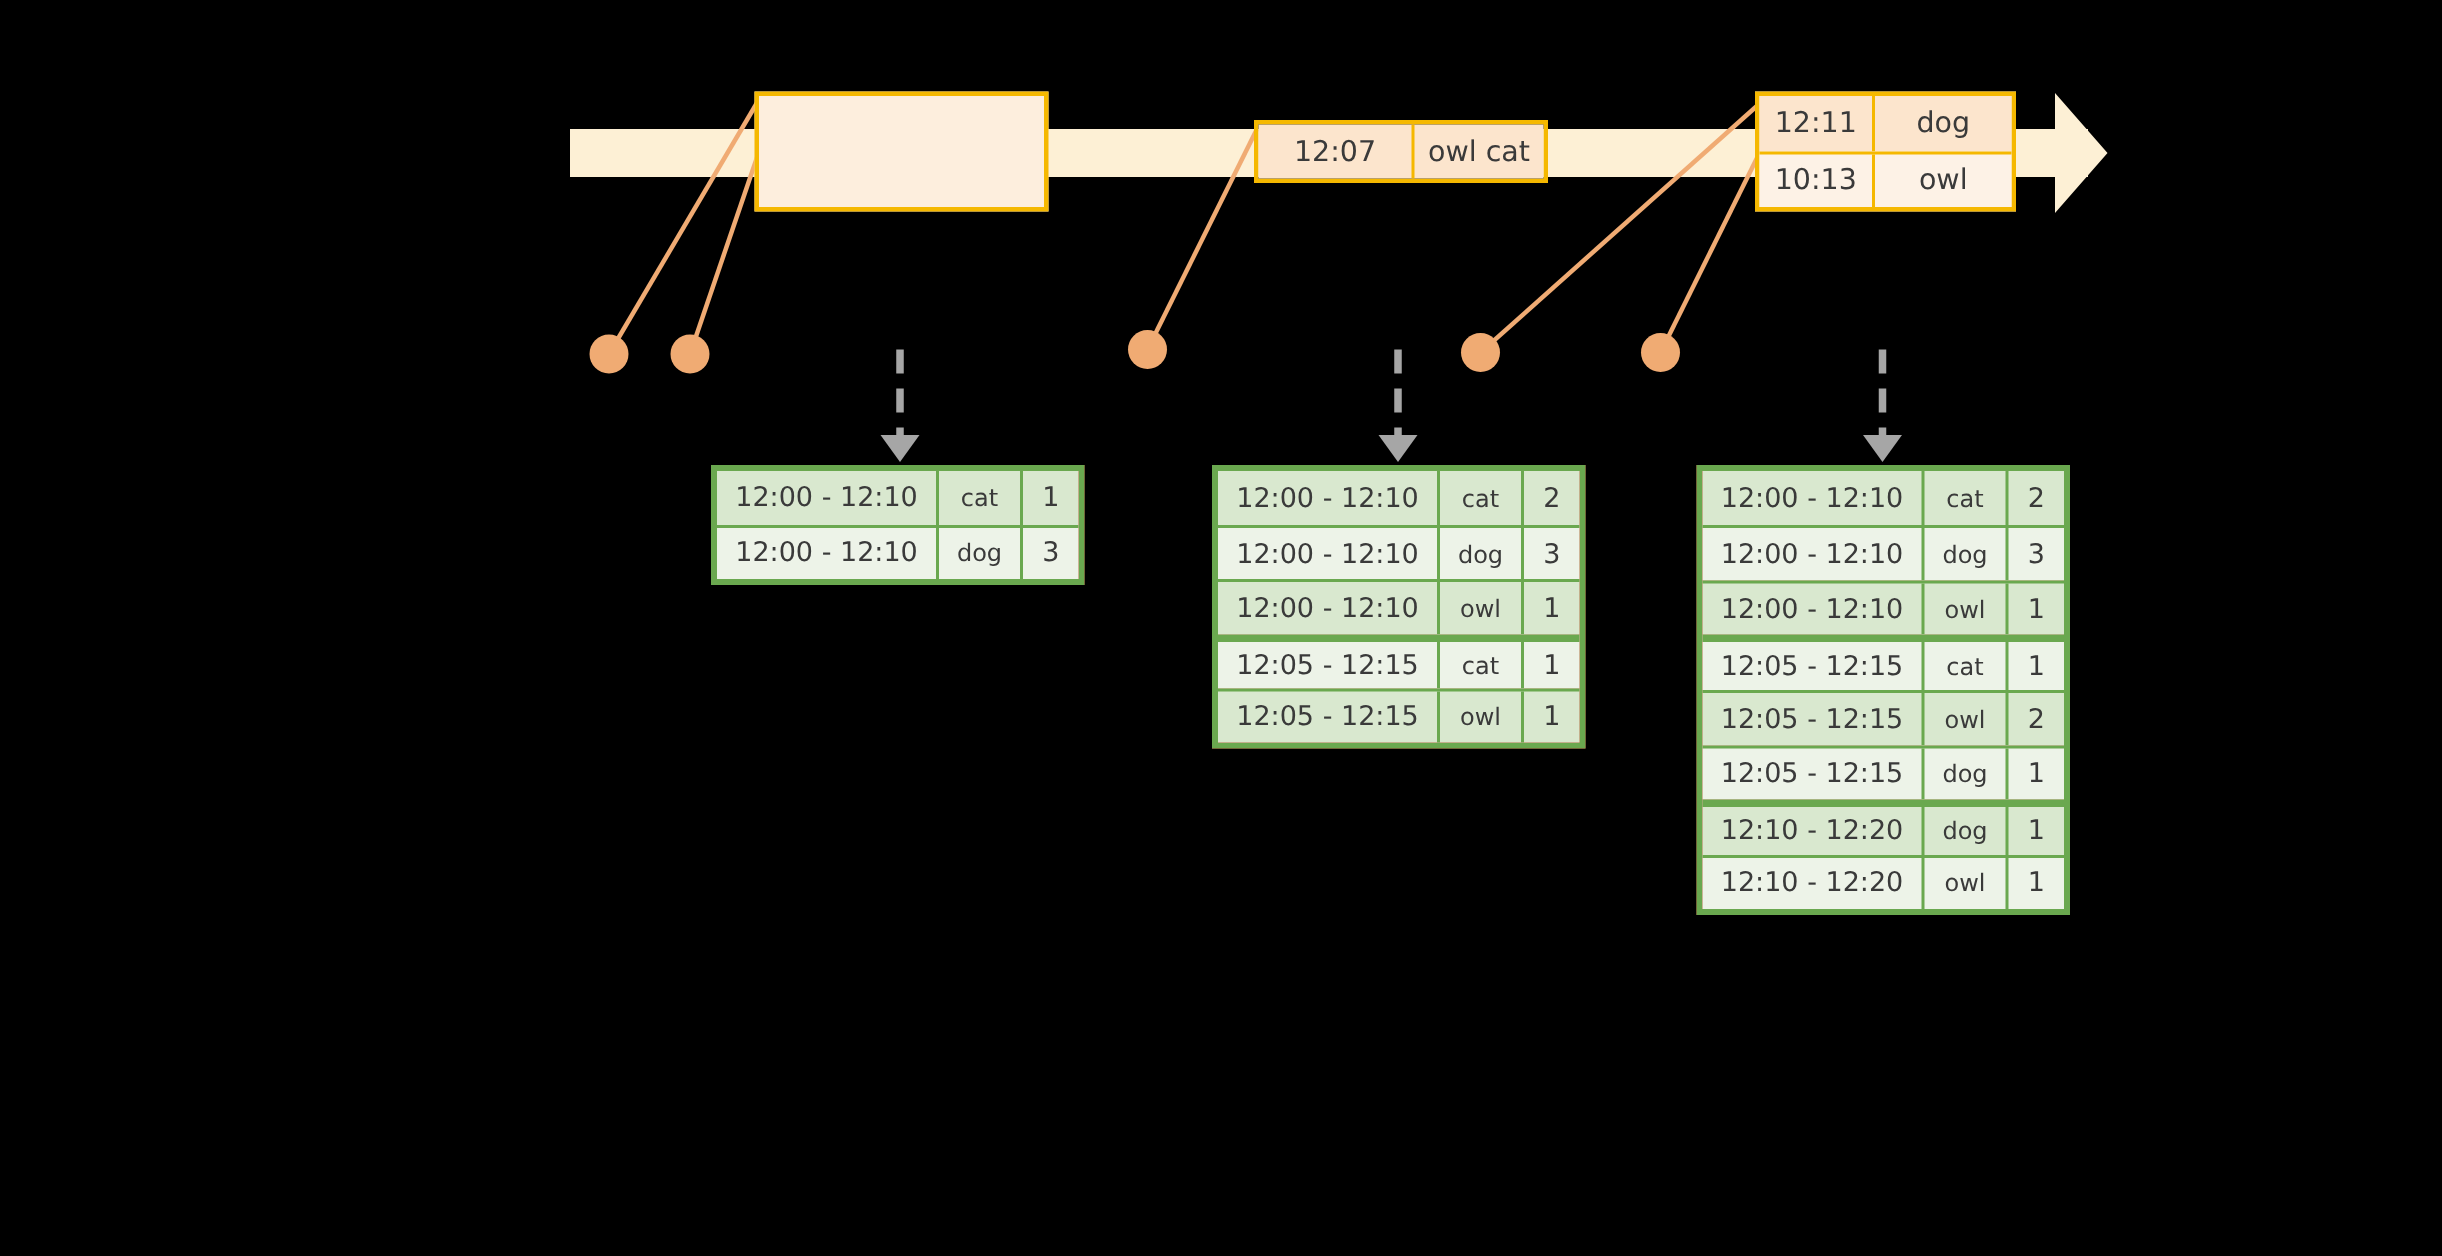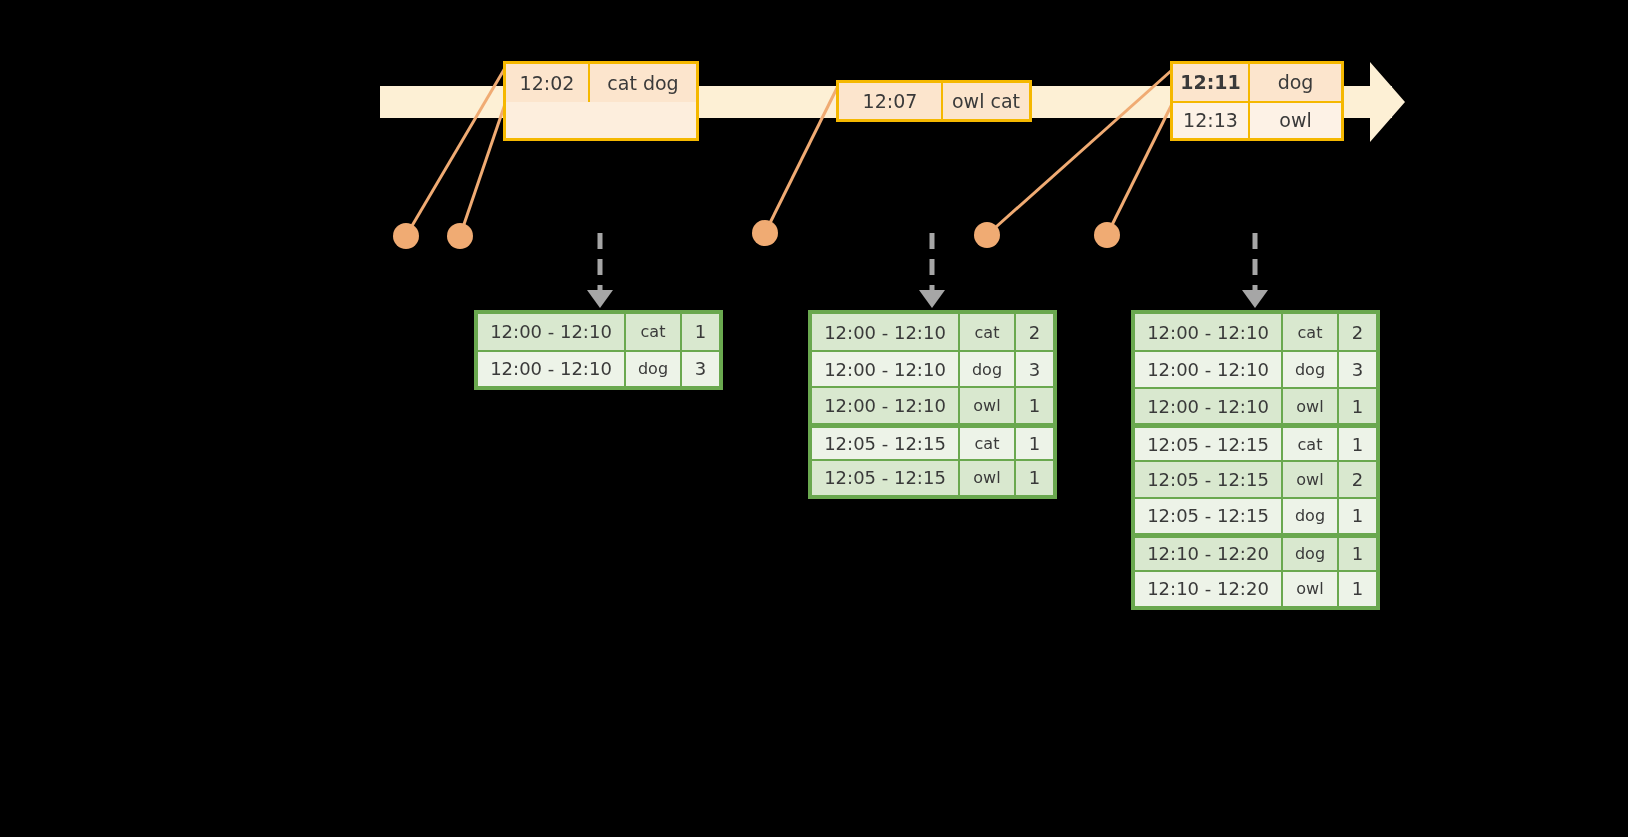--- a/index.html
+++ b/index.html
@@ -150,40 +150,36 @@
           <polygon points="919,290 945,290 932,308" fill="#a6a6a6"></polygon>
         </g>
         <g>
           <line x1="1255" y1="233" x2="1255" y2="292" stroke="#a6a6a6" stroke-width="5" stroke-dasharray="16 10"></line>
           <polygon points="1242,290 1268,290 1255,308" fill="#a6a6a6"></polygon>
         </g>
       </g>
   </svg>
 
   <div class="event-box" style="left:503px; top:61px; width:196px; height:80px;">
-    <div class="event-row r0">
-      <div class="event-time" style="width:84px;">12:02</div>
-      <div class="event-words">cat dog</div>
-    </div>
   </div>
 
   <div class="event-box" style="left:836px; top:80px; width:196px; height:42px;">
     <div class="event-row r0" style="height:36px;">
       <div class="event-time" style="width:104px;">12:07</div>
       <div class="event-words">owl cat</div>
     </div>
   </div>
 
   <div class="event-box" style="left:1170px; top:61px; width:174px; height:80px;">
     <div class="event-row r0">
-      <div class="event-time" style="width:77px;font-weight:bold;">12:11</div>
+      <div class="event-time" style="width:77px;">12:11</div>
       <div class="event-words">dog</div>
     </div>
     <div class="event-row r1">
-      <div class="event-time" style="width:77px;">12:13</div>
+      <div class="event-time" style="width:77px;">10:13</div>
       <div class="event-words">owl</div>
     </div>
   </div>
 
   <div class="result-table" id="result-table-1" style="left:474px; top:310px; width:249px; height:80px;">
       <div class="rt-row shade-a">
         <div class="rt-win" style="width: 148px;">12:00 - 12:10</div>
         <div class="rt-key" style="width: 56px;">cat</div>
         <div class="rt-cnt" style="flex: 1 1 0%;">1</div>
       </div>

